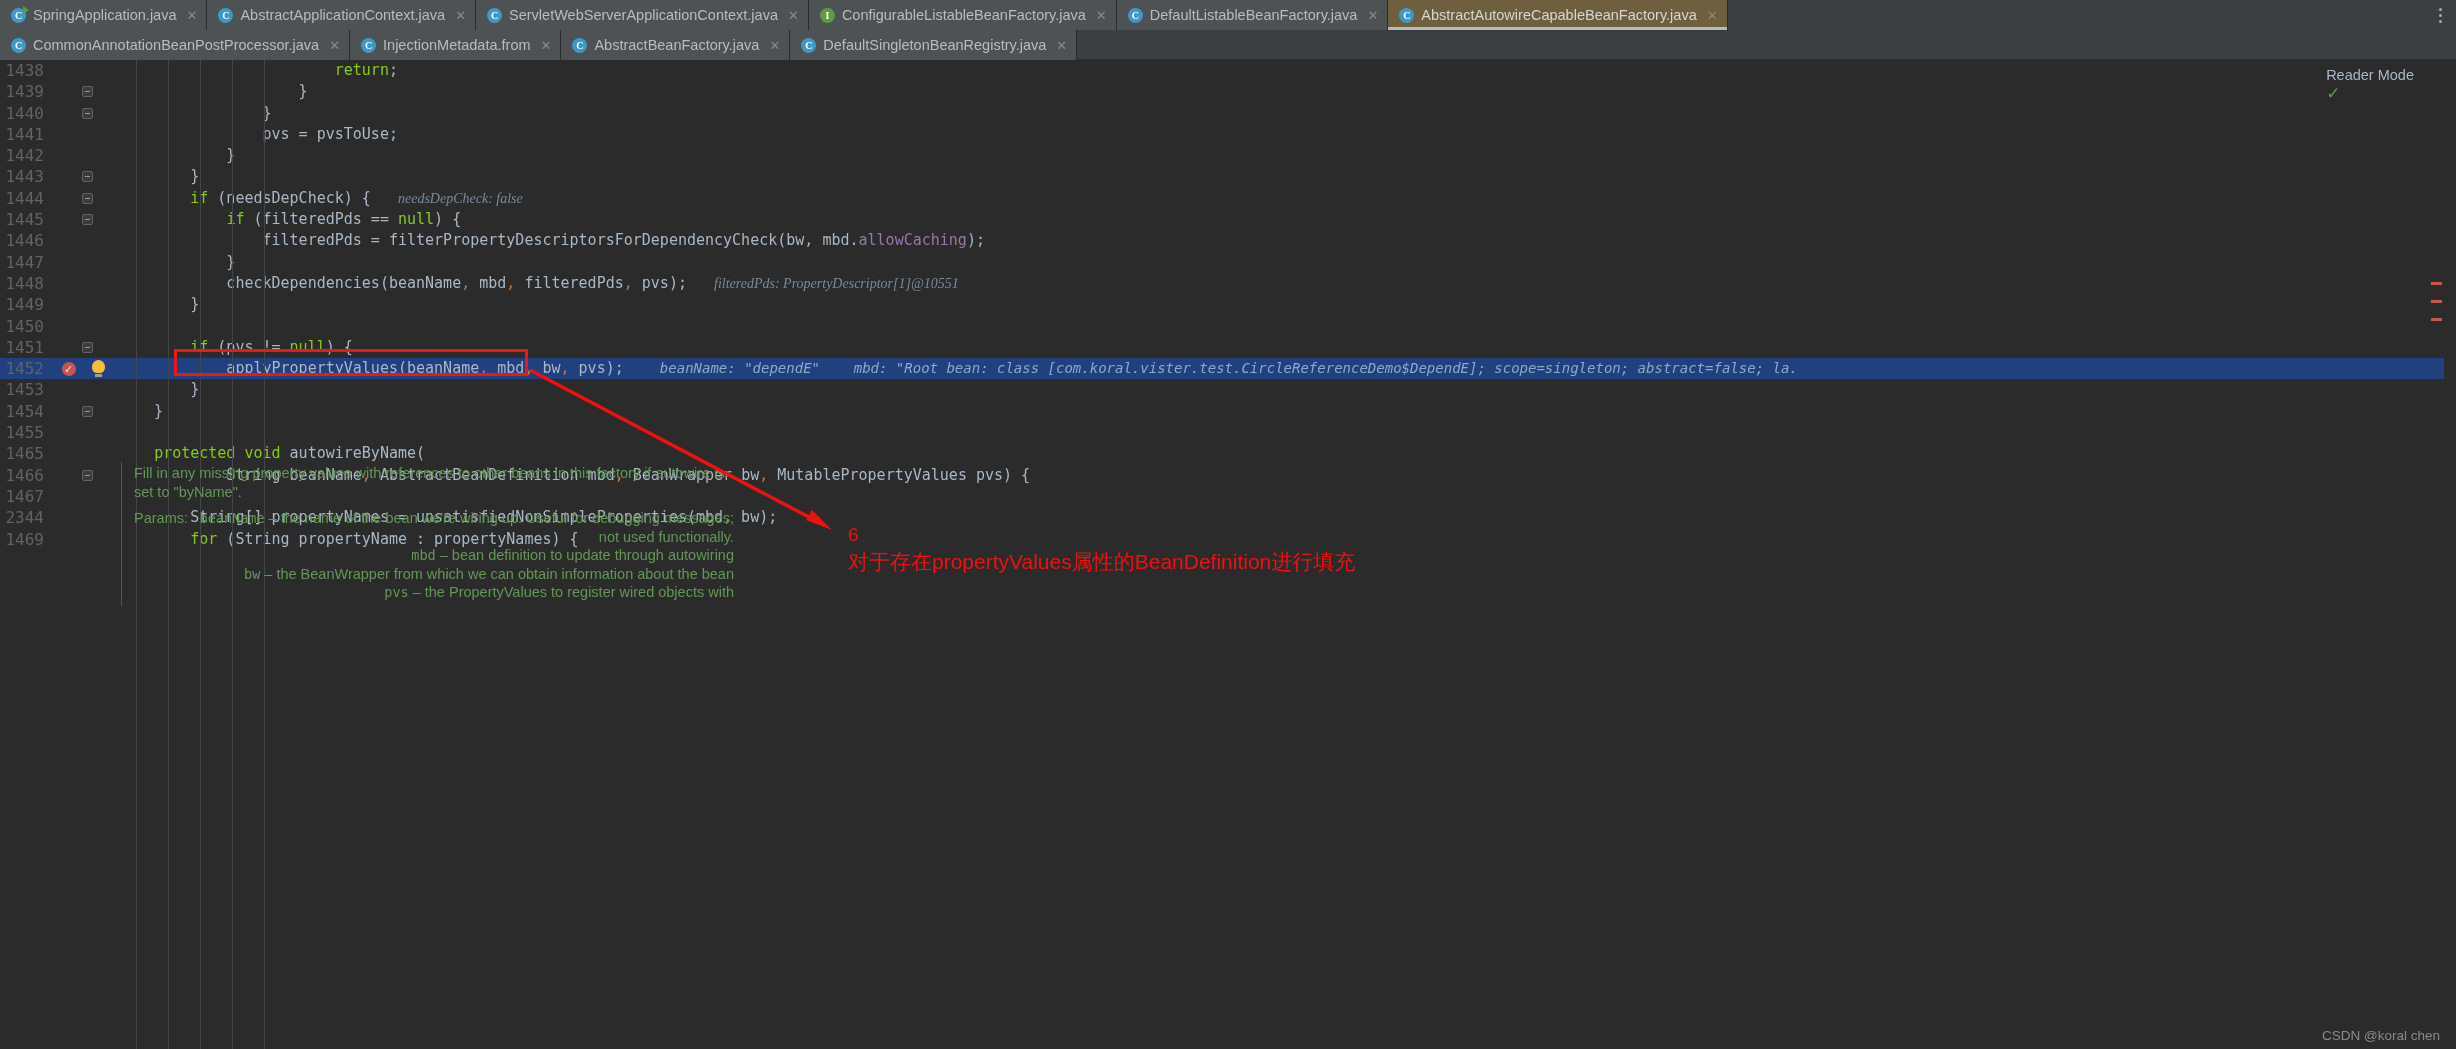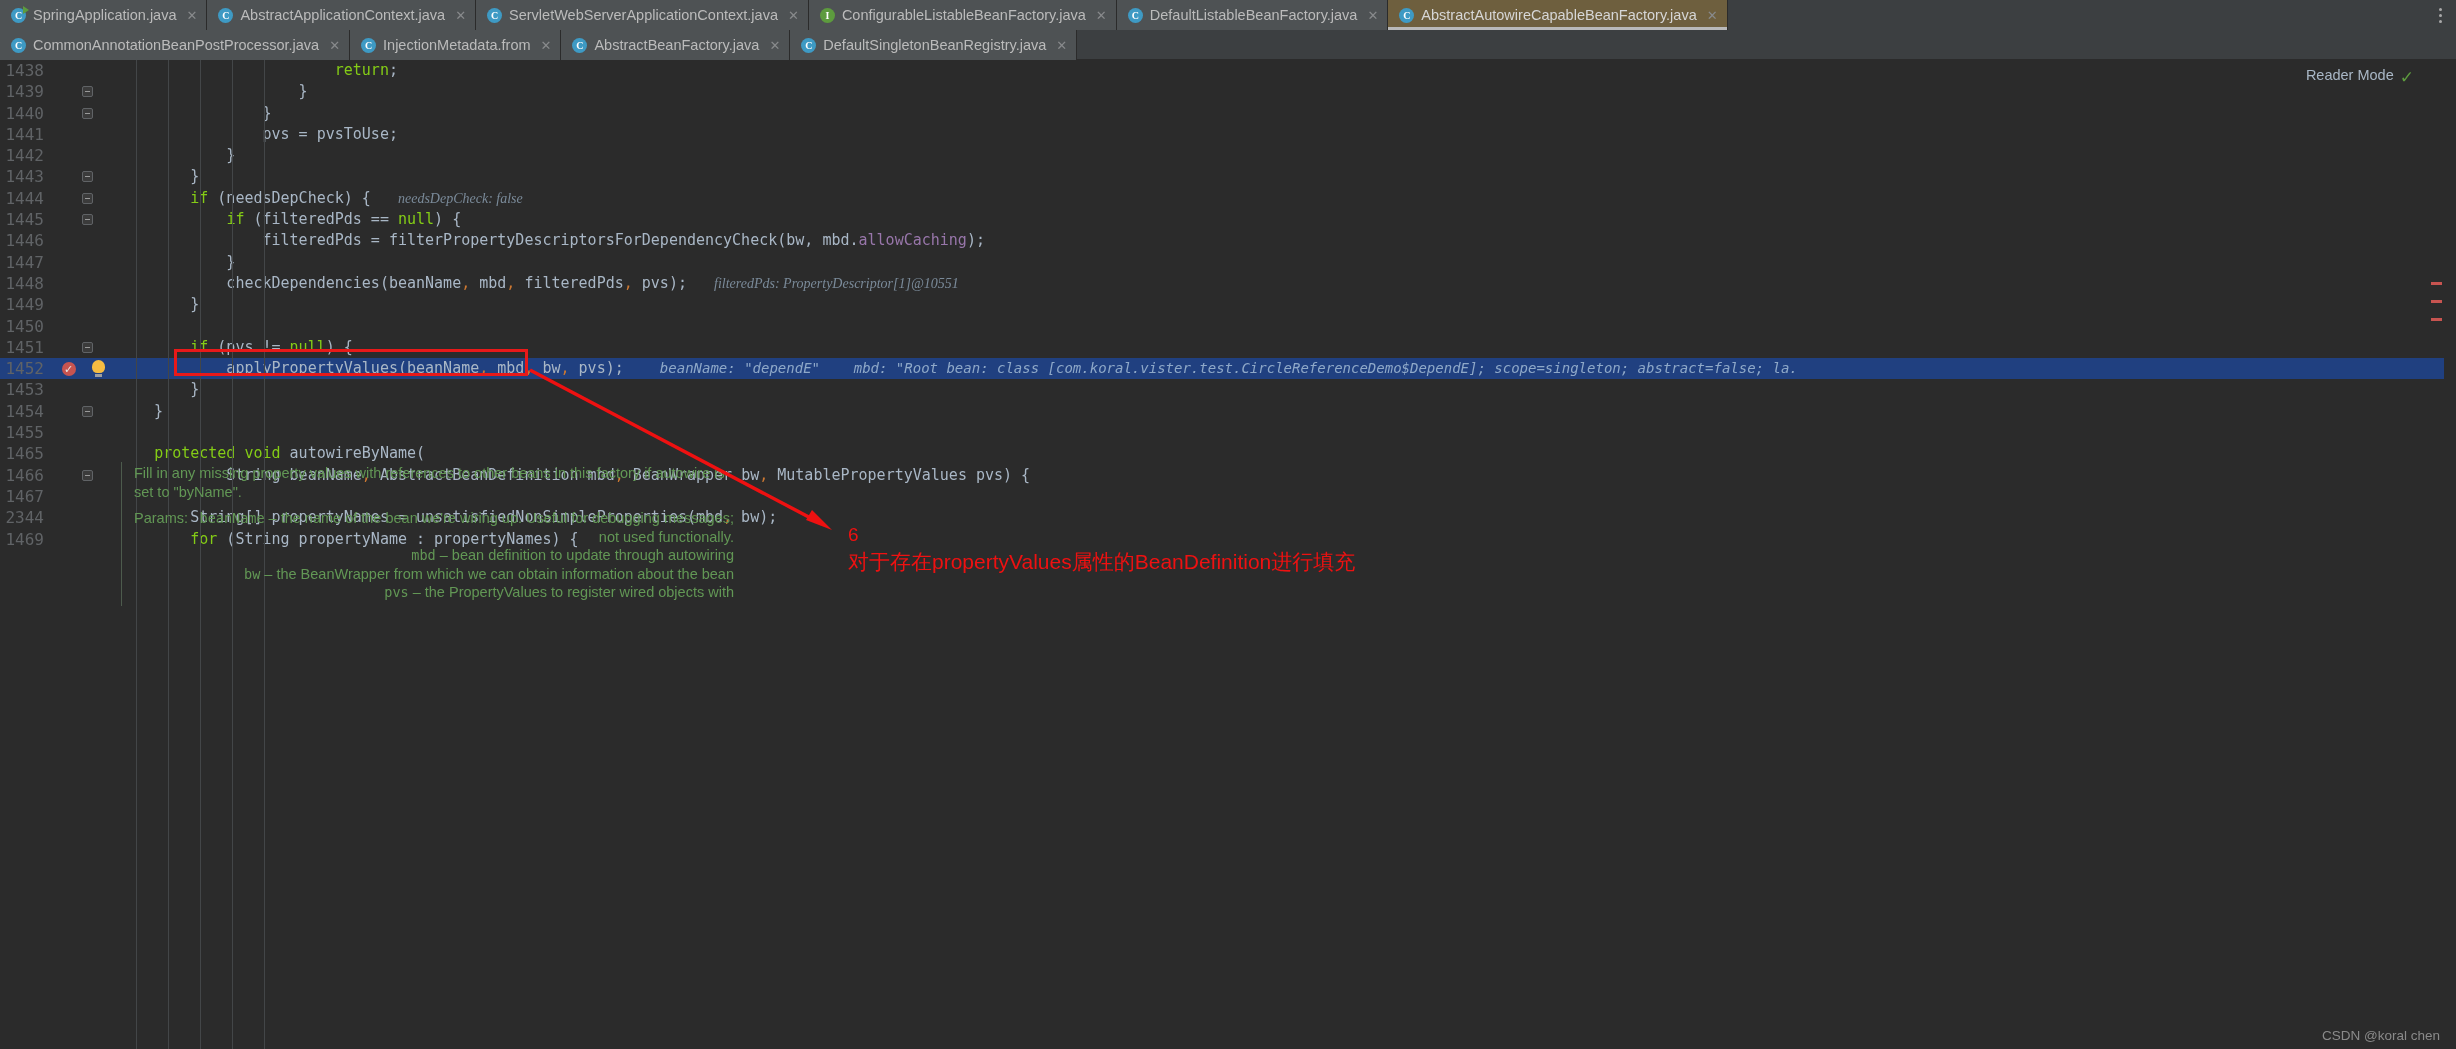--- a/index.html
+++ b/index.html
@@ -92,21 +92,22 @@
     overflow: hidden;
   }
   .reader-mode {
     position: absolute;
     top: 7px; right: 42px;
     color: #a9b7c6;
     font-size: 14.5px;
     z-index: 40;
     display: flex;
     align-items: flex-start;
-    gap: 6px;
+    gap: 0;
+    flex-direction: column;
   }
   .check-ok { color: #5d9b3e; font-size: 17px; }
 
   .code-area {
     position: relative;
     font-family: "DejaVu Sans Mono", monospace;
     font-size: 15px;
     line-height: 21.3px;
     color: #a9b7c6;
   }

